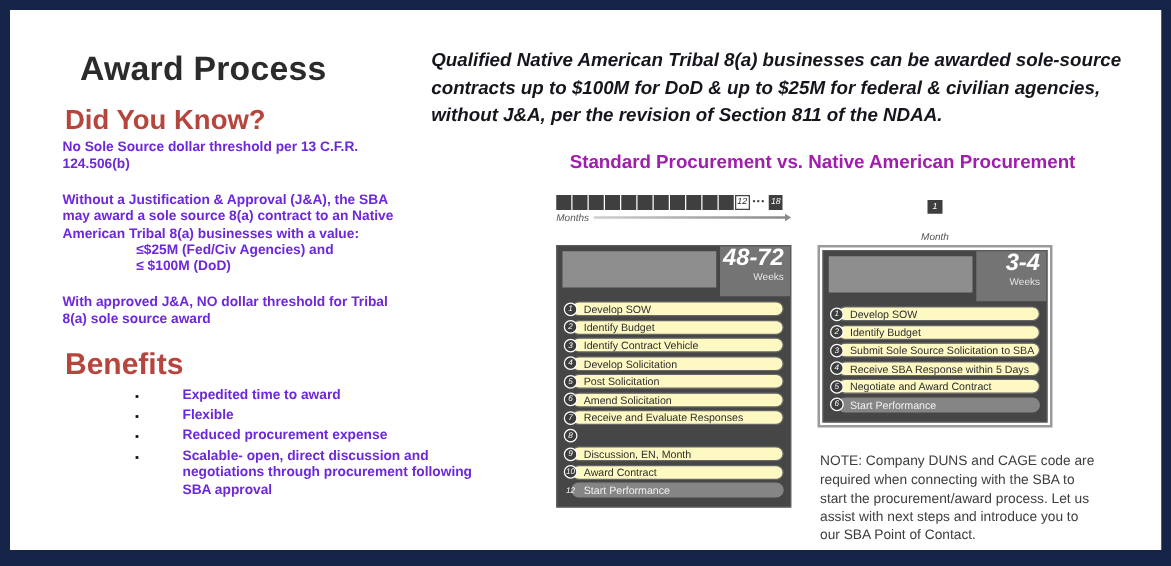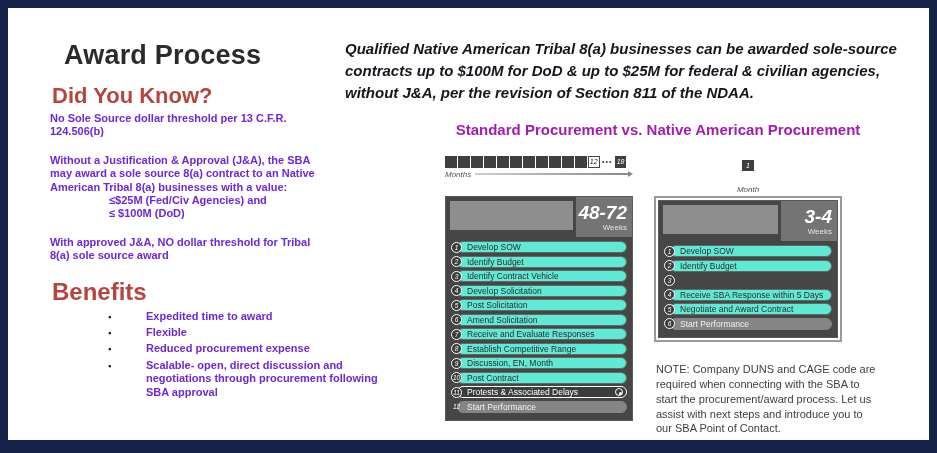--- a/index.html
+++ b/index.html
@@ -21,28 +21,28 @@
   .bullet-marker { width:38px; flex:none; font-size:9px; color:#111; padding-top:2px; }
 
   
   .intro { position:absolute; left:337px; top:30px; width:575px; font-size:15px; font-style:italic; font-weight:600; color:#15151d; line-height:1.45; }
   .comparison-title { position:absolute; left:424px; top:113px; width:452px; text-align:center; font-size:15px; font-weight:bold; color:#a21caf; }
 
   
   .proc-box { background:#464646; border:1px solid #5a5a5a; }
   .box-header { display:flex; height:40px; }
   .header-bar { flex:1; background:#8e8e8e; margin:4px 3px 7px 4px; }
-  .weeks { width:56px; background:#747474; display:flex; flex-direction:column; align-items:flex-end; justify-content:center; padding-right:5px; }
+  .weeks { width:56px; background:#747474; display:flex; flex-direction:column; align-items:flex-end; justify-content:flex-start; padding-right:5px; }
   .weeks-value { font-size:19px; font-weight:bold; font-style:italic; color:#ffffff; line-height:1; }
   .weeks-label { font-size:8px; color:#e4e4e4; margin-top:1px; }
   .steps { padding:2px 3px 5px 3px; }
   .step { display:flex; align-items:center; margin:1.5px 2px; height:13px; }
   .num { width:11px; height:11px; flex:none; border-radius:50%; background:#3c3c3c; border:1px solid #fff; color:#fff; font-size:6.5px; font-style:italic; display:flex; align-items:center; justify-content:center; z-index:1; }
   .num.plain { background:transparent; border:1px solid transparent; }
-  .pill { flex:1; height:12px; margin-left:-5px; border-radius:7px; background:#5eead4; border:1px solid #666; display:flex; align-items:center; padding-left:9px; font-size:8.5px; color:#2d2d2d; white-space:nowrap; overflow:hidden; }
+  .pill { flex:1; height:12px; margin-left:-5px; border-radius:7px; background:#fef9c3; border:1px solid #666; display:flex; align-items:center; padding-left:9px; font-size:8.5px; color:#2d2d2d; white-space:nowrap; overflow:hidden; }
   .pill.dark { background:#3c3c3c; border:1px solid #fff; color:#fff; }
   .pill.gray { background:#858585; border:1px solid #858585; color:#f1f1f1; }
   .clock { width:8px; height:8px; border:1.5px solid #fff; border-radius:50%; margin-left:auto; margin-right:3px; position:relative; flex:none; }
   .clock::after { content:""; position:absolute; left:2.5px; top:2.5px; width:3px; height:3px; background:#fff; border-radius:50%; }
 
   
   .std-timeline { position:absolute; left:437px; top:148px; width:188px; }
   .month-squares { display:flex; align-items:center; gap:1.5px; }
   .msq { width:11.5px; height:11.5px; background:#3f3f3f; flex:none; display:flex; align-items:center; justify-content:center; font-size:7px; font-style:italic; color:#fff; }
   .msq.light { background:#fff; border:1px solid #444; color:#222; }
@@ -182,41 +182,31 @@
             </span>
           </div>
         <div class="step">
             <span class="num">7</span>
             <span class="pill">
               <span>Receive and Evaluate Responses</span>
             </span>
           </div>
         <div class="step">
             <span class="num">8</span>
-            <span class="pill">
-              <span>Establish Competitive Range</span>
-            </span>
           </div>
         <div class="step">
             <span class="num">9</span>
             <span class="pill">
               <span>Discussion, EN, Month</span>
             </span>
           </div>
         <div class="step">
             <span class="num">10</span>
             <span class="pill">
-              <span>Post Contract</span>
-            </span>
-          </div>
-        <div class="step">
-            <span class="num">11</span>
-            <span class="pill dark">
-              <span>Protests &amp; Associated Delays</span>
-              <span class="clock"></span>
+              <span>Award Contract</span>
             </span>
           </div>
         <div class="step">
             <span class="num plain">12</span>
             <span class="pill gray">
               <span>Start Performance</span>
             </span>
           </div>
       </div>
     </div>
@@ -244,20 +234,23 @@
               </span>
             </div>
           <div class="step">
               <span class="num">2</span>
               <span class="pill">
                 <span>Identify Budget</span>
               </span>
             </div>
           <div class="step">
               <span class="num">3</span>
+              <span class="pill">
+                <span>Submit Sole Source Solicitation to SBA</span>
+              </span>
             </div>
           <div class="step">
               <span class="num">4</span>
               <span class="pill">
                 <span>Receive SBA Response within 5 Days</span>
               </span>
             </div>
           <div class="step">
               <span class="num">5</span>
               <span class="pill">

